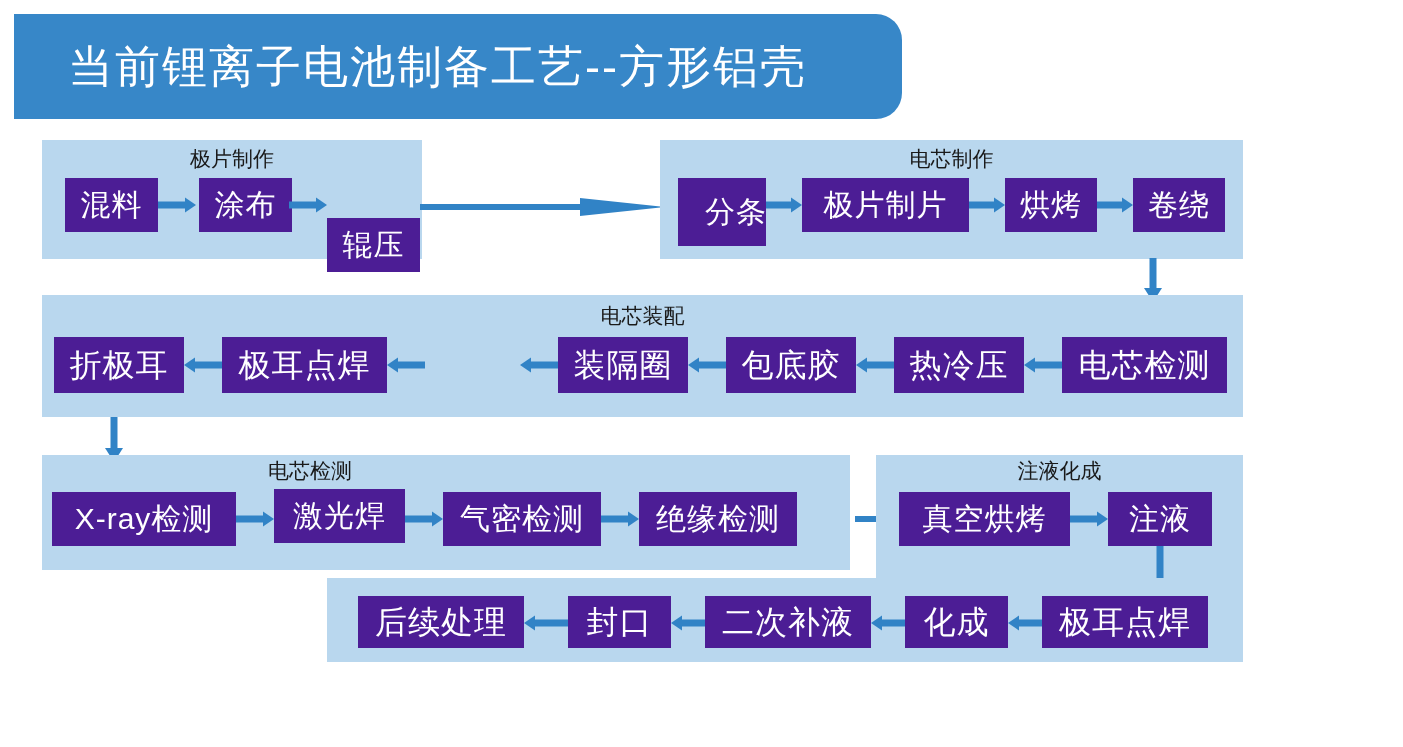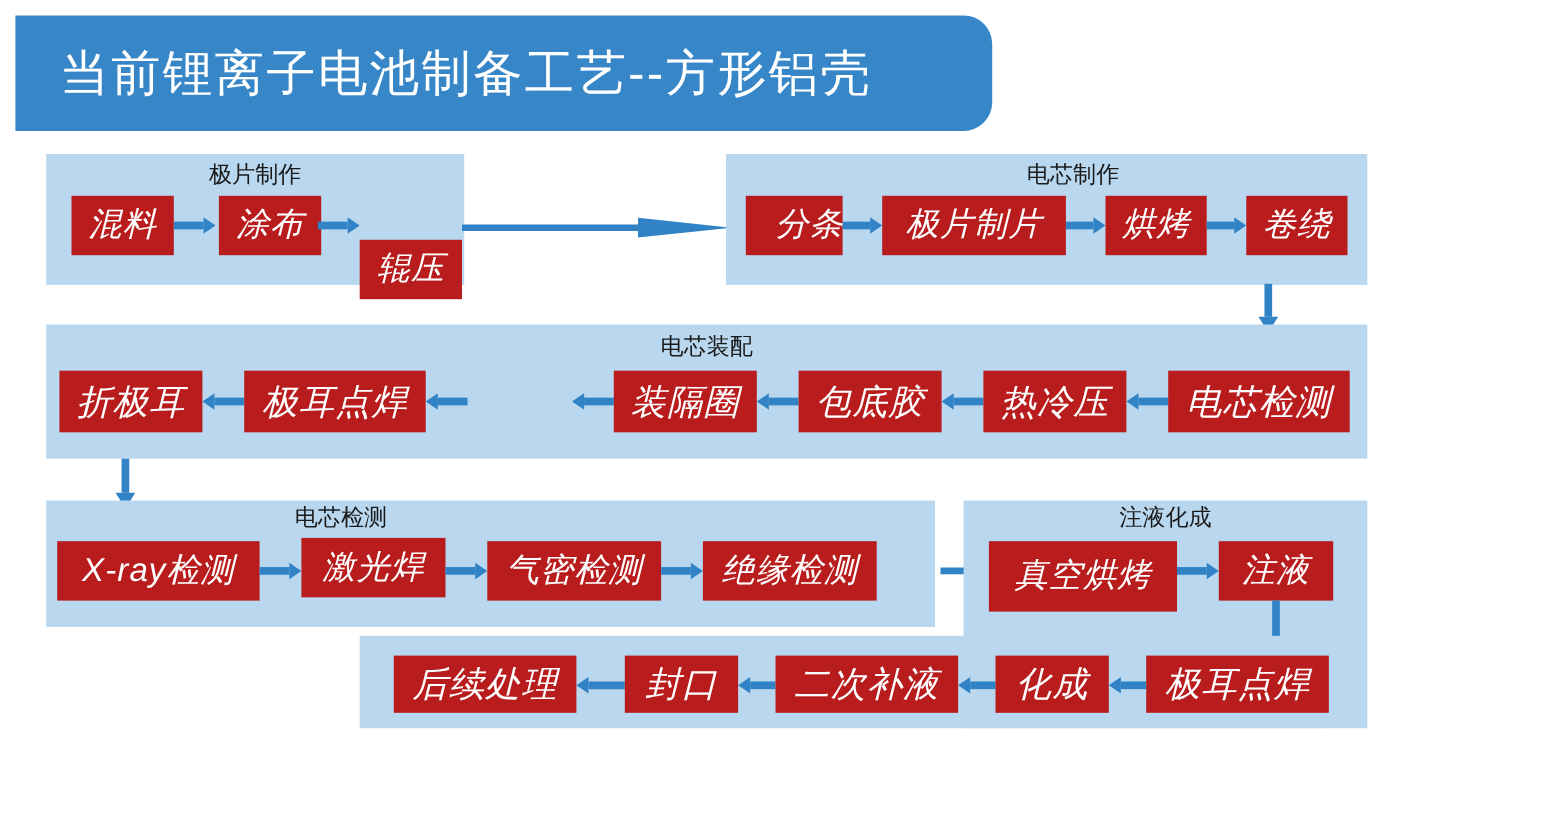--- a/index.html
+++ b/index.html
@@ -33,50 +33,50 @@
     align-items: center;
   }
   .title-text {
     color: #FFFFFF;
     font-size: 45px;
     letter-spacing: 2px;
     line-height: 1;
     padding-left: 40px;
     white-space: nowrap;
     font-weight: 400;
+    margin-left: 14px;
   }
 
   
   .panel {
     position: absolute;
     background: #B9D7EE;
     box-sizing: border-box;
   }
   .panel-label {
     position: absolute;
     color: #1A1A1A;
     font-size: 21px;
     line-height: 1;
     white-space: nowrap;
     text-align: center;
   }
 
   
   .node {
     position: absolute;
-    background: #b91c1c;
+    background: #4c1d95;
     color: #FFFFFF;
     display: flex;
     align-items: center;
     justify-content: center;
     box-sizing: border-box;
     white-space: nowrap;
     line-height: 1;
     letter-spacing: 1px;
-    font-style: italic;
   }
   .node.md { font-size: 30px; }
   .node.lg { font-size: 32px; text-align: center; }
 
   
   .arrow {
     position: absolute;
   }
   .arrow svg { display: block; overflow: visible; }
 </style>
@@ -111,23 +111,23 @@
   <div class="node md" style="left:327px; top:178px; width:93px; height:54px;margin-top:40px;">辊压</div>
 
   <div class="arrow" style="left:420px; top:192px; width:245px; height:26px;">
     <svg width="245" height="26" viewBox="0 0 245 26">
       <path d="M0 15 L170 15" stroke="#3183C6" stroke-width="6" fill="none"></path>
       <path d="M160 6 L245 15 L160 24 Z" fill="#3183C6"></path>
     </svg>
   </div>
 
   <div class="panel" style="left:660px; top:140px; width:583px; height:119px;"></div>
-  <div class="panel-label" style="left:660px; top:148px; width:583px;margin-left:24px;">电芯制作</div>
-
-  <div class="node md" style="left:678px; top:178px; width:88px; height:54px;padding-left:28px;">分条</div>
+  <div class="panel-label" style="left:660px; top:148px; width:583px;">电芯制作</div>
+
+  <div class="node md" style="left:678px; top:178px; width:88px; height:68px;padding-left:28px;">分条</div>
   <div class="arrow" style="left:766px; top:196px; width:36px; height:18px;">
     <svg width="36" height="18" viewBox="0 0 36 18">
       <path d="M0 9 L25 9" stroke="#3183C6" stroke-width="7" fill="none"></path>
       <path d="M25 1.5 L36 9 L25 16.5 Z" fill="#3183C6"></path>
     </svg>
   </div>
 
   <div class="node md" style="left:802px; top:178px; width:167px; height:54px;">极片制片</div>
   <div class="arrow" style="left:969px; top:196px; width:36px; height:18px;">
     <svg width="36" height="18" viewBox="0 0 36 18">
@@ -244,21 +244,21 @@
   <div class="arrow" style="left:855px; top:510px; width:44px; height:18px;">
     <svg width="44" height="18" viewBox="0 0 44 18">
       <path d="M0 9 L32 9" stroke="#3183C6" stroke-width="6" fill="none"></path>
       <path d="M32 1.5 L44 9 L32 16.5 Z" fill="#3183C6"></path>
     </svg>
   </div>
 
   <div class="panel" style="left:876px; top:455px; width:367px; height:207px;"></div>
   <div class="panel-label" style="left:876px; top:460px; width:367px;">注液化成</div>
 
-  <div class="node md" style="left:899px; top:492px; width:171px; height:64px;">真空烘烤</div>
+  <div class="node md" style="left:899px; top:492px; width:171px; height:54px;">真空烘烤</div>
   <div class="arrow" style="left:1070px; top:510px; width:38px; height:18px;">
     <svg width="38" height="18" viewBox="0 0 38 18">
       <path d="M0 9 L27 9" stroke="#3183C6" stroke-width="7" fill="none"></path>
       <path d="M27 1.5 L38 9 L27 16.5 Z" fill="#3183C6"></path>
     </svg>
   </div>
 
   <div class="node md" style="left:1108px; top:492px; width:104px; height:54px;">注液</div>
 
   <div class="arrow" style="left:1147px; top:546px; width:26px; height:50px;">

